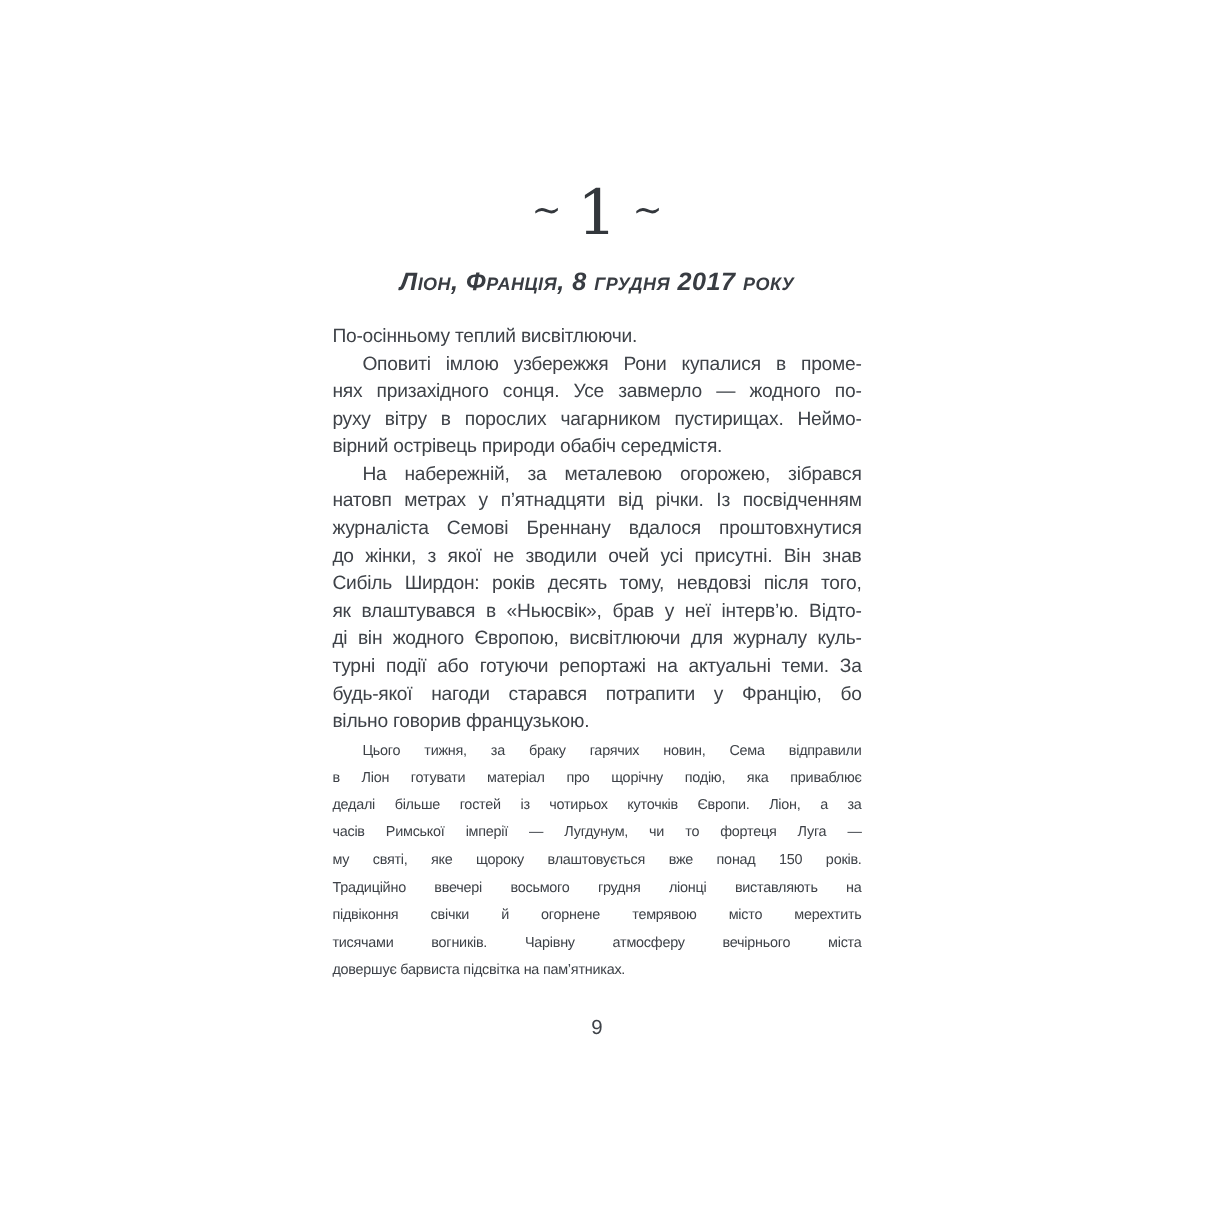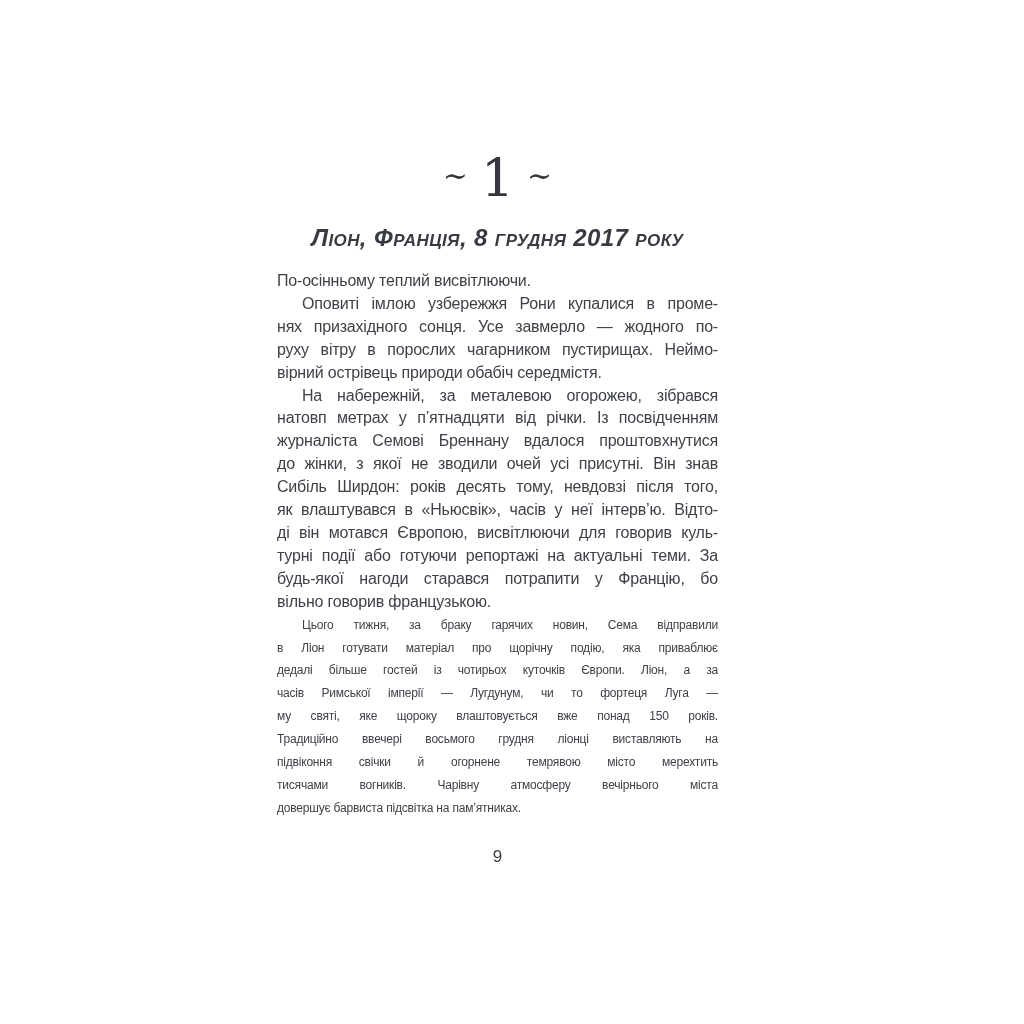--- a/index.html
+++ b/index.html
@@ -39,21 +39,21 @@
   .chapter-head .chapter-num {
     font-size: 52px;
     font-weight: 400;
   }
   .subtitle {
     top: 224px;
     text-align: center;
     font-weight: bold;
     font-style: italic;
     font-variant: small-caps;
-    font-size: 24px;
+    font-size: 21px;
     color: #383c42;
     letter-spacing: 0.4px;
     white-space: nowrap;
   }
   .body-text {
     top: 270px;
     color: #3e4248;
   }
   .paragraph {
     font-size: 16px;
@@ -103,22 +103,22 @@
         <div class="line">нях призахідного сонця. Усе завмерло — жодного по-</div>
         <div class="line">руху вітру в порослих чагарником пустирищах. Неймо-</div>
         <div class="line last">вірний острівець природи обабіч середмістя.</div>
       </div>
       <div class="paragraph">
         <div class="line indent">На набережній, за металевою огорожею, зібрався</div>
         <div class="line">натовп метрах у п’ятнадцяти від річки. Із посвідченням</div>
         <div class="line">журналіста Семові Бреннану вдалося проштовхнутися</div>
         <div class="line">до жінки, з якої не зводили очей усі присутні. Він знав</div>
         <div class="line">Сибіль Ширдон: років десять тому, невдовзі після того,</div>
-        <div class="line">як влаштувався в «Ньюсвік», часів у неї інтерв’ю. Відто-</div>
-        <div class="line">ді він мотався Європою, висвітлюючи для говорив куль-</div>
+        <div class="line">як влаштувався в «Ньюсвік», брав у неї інтерв’ю. Відто-</div>
+        <div class="line">ді він жодного Європою, висвітлюючи для журналу куль-</div>
         <div class="line">турні події або готуючи репортажі на актуальні теми. За</div>
         <div class="line">будь-якої нагоди старався потрапити у Францію, бо</div>
         <div class="line last">вільно говорив французькою.</div>
       </div>
       <div class="paragraph compact">
         <div class="line indent">Цього тижня, за браку гарячих новин, Сема відправили</div>
         <div class="line">в Ліон готувати матеріал про щорічну подію, яка приваблює</div>
         <div class="line">дедалі більше гостей із чотирьох куточків Європи. Ліон, а за</div>
         <div class="line">часів Римської імперії — Лугдунум, чи то фортеця Луга —</div>
         <div class="line">му святі, яке щороку влаштовується вже понад 150 років.</div>

